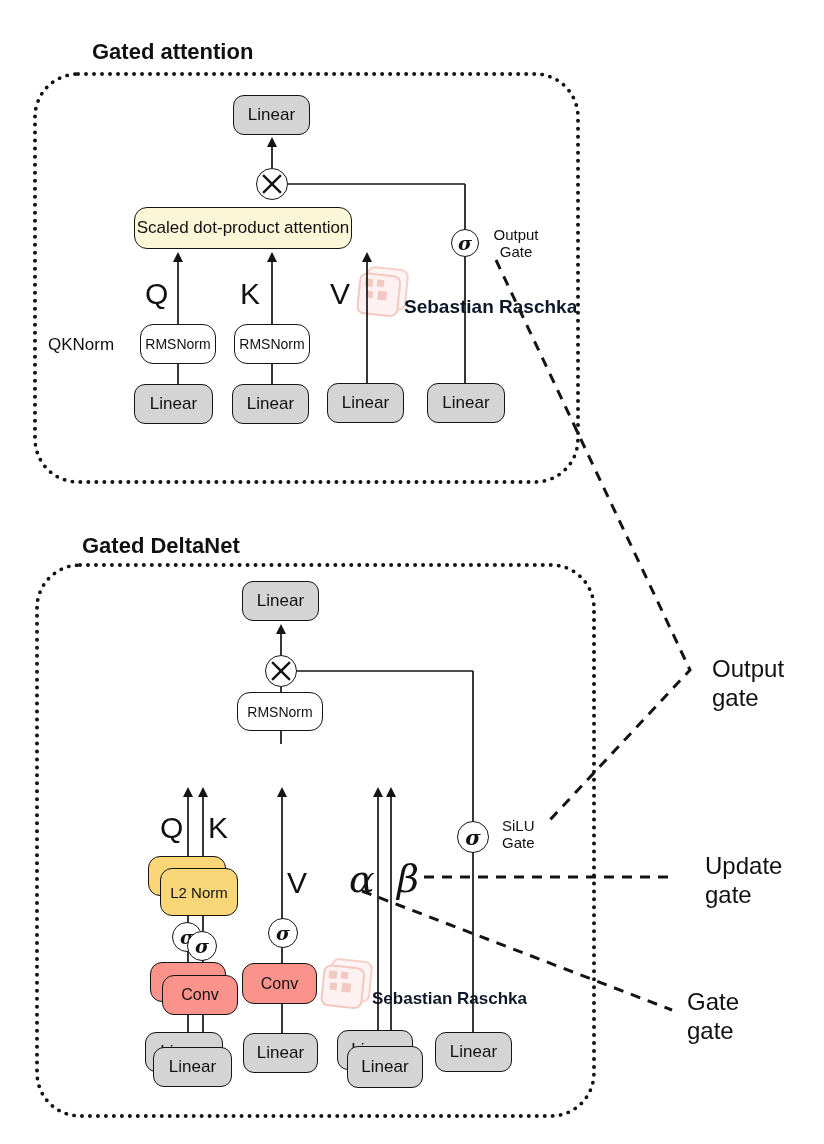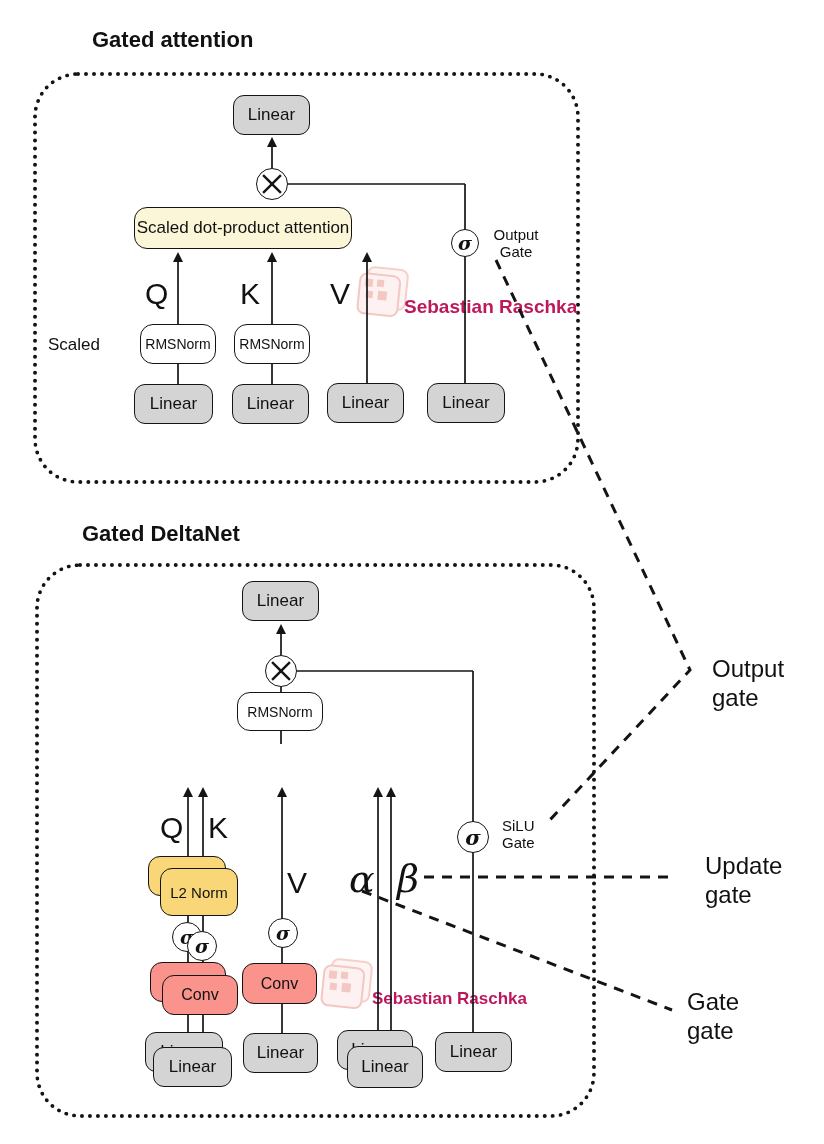--- a/index.html
+++ b/index.html
@@ -10,26 +10,26 @@
        border:1.7px solid #141414;border-radius:11px;background:#d4d4d4;
        font-size:17px;box-sizing:border-box;z-index:2;white-space:nowrap;}
   .cream{background:#fbf6d8;border-radius:13px;}
   .whitebox{background:#ffffff;border-radius:13px;font-size:14px;}
   .yellow{background:#f9d778;border-radius:12px;font-size:15px;}
   .salmon{background:#f9938b;border-radius:12px;font-size:16px;}
   .circle{position:absolute;border:1.7px solid #141414;border-radius:50%;background:#fff;
           display:flex;align-items:center;justify-content:center;z-index:2;box-sizing:border-box;}
   .sigma-glyph{font-family:"DejaVu Serif",serif;font-style:italic;font-weight:bold;font-size:19px;line-height:1;}
   .lbl{position:absolute;z-index:2;line-height:1.05;}
-  .title{font-weight:bold;font-size:22px;}
+  .title{font-weight:bold;font-size:22px;margin-top:12px;}
   .qkv{font-size:30px;}
   .greek{font-family:"DejaVu Serif",serif;font-style:italic;font-size:38px;line-height:38px;}
   .gate-note{font-size:15px;text-align:center;line-height:1.15;}
   .callout{font-size:24px;line-height:1.2;}
-  .wm-text{position:absolute;color:#be185d;font-weight:bold;z-index:1;white-space:nowrap;}
+  .wm-text{position:absolute;color:#0f172a;font-weight:bold;z-index:1;white-space:nowrap;}
   .stamp{position:absolute;width:46px;height:46px;z-index:1;opacity:.6;}
   .stamp .s-back{position:absolute;left:7px;top:-3px;width:38px;height:38px;
                  border:2px solid #efb0a8;border-radius:8px;background:#fdeeec;}
   .stamp .s-front{position:absolute;left:0;top:4px;width:38px;height:38px;
                   border:2px solid #eca49b;border-radius:8px;background:#fceae8;}
   .stamp .blk{position:absolute;background:#eca49b;}
   svg#wires{position:absolute;left:0;top:0;z-index:1;pointer-events:none;}
 </style>
 </head>
 <body>
@@ -111,21 +111,21 @@
   </div>
   <div class="lbl gate-note" style="left:484px;top:226px;width:64px;">
     <div>Output</div>
     <div>Gate</div>
   </div>
 
   <div class="lbl qkv" style="left:145px;top:278px;">Q</div>
   <div class="lbl qkv" style="left:240px;top:278px;">K</div>
   <div class="lbl qkv" style="left:330px;top:278px;">V</div>
 
-  <div class="lbl" style="left:48px;top:336px;font-size:17px;">Scaled</div>
+  <div class="lbl" style="left:48px;top:336px;font-size:17px;">QKNorm</div>
 
   <div class="box whitebox" style="left:140px;top:324px;width:76px;height:40px;">RMSNorm</div>
   <div class="box whitebox" style="left:234px;top:324px;width:76px;height:40px;">RMSNorm</div>
 
   <div class="box" style="left:134px;top:384px;width:79px;height:40px;">Linear</div>
   <div class="box" style="left:232px;top:384px;width:77px;height:40px;">Linear</div>
   <div class="box" style="left:327px;top:383px;width:77px;height:40px;">Linear</div>
   <div class="box" style="left:427px;top:383px;width:78px;height:40px;">Linear</div>
 
   <div class="lbl title" style="left:82px;top:522px;">Gated DeltaNet</div>

